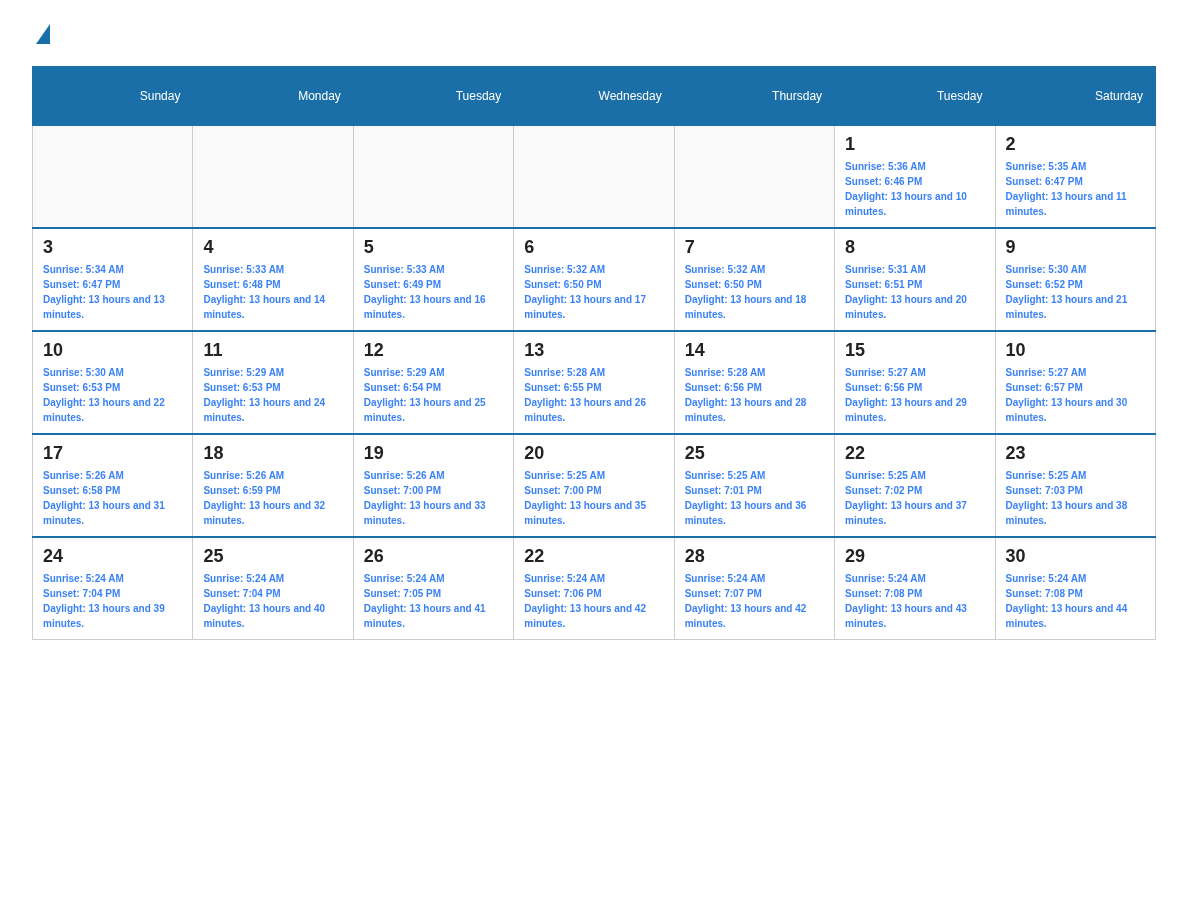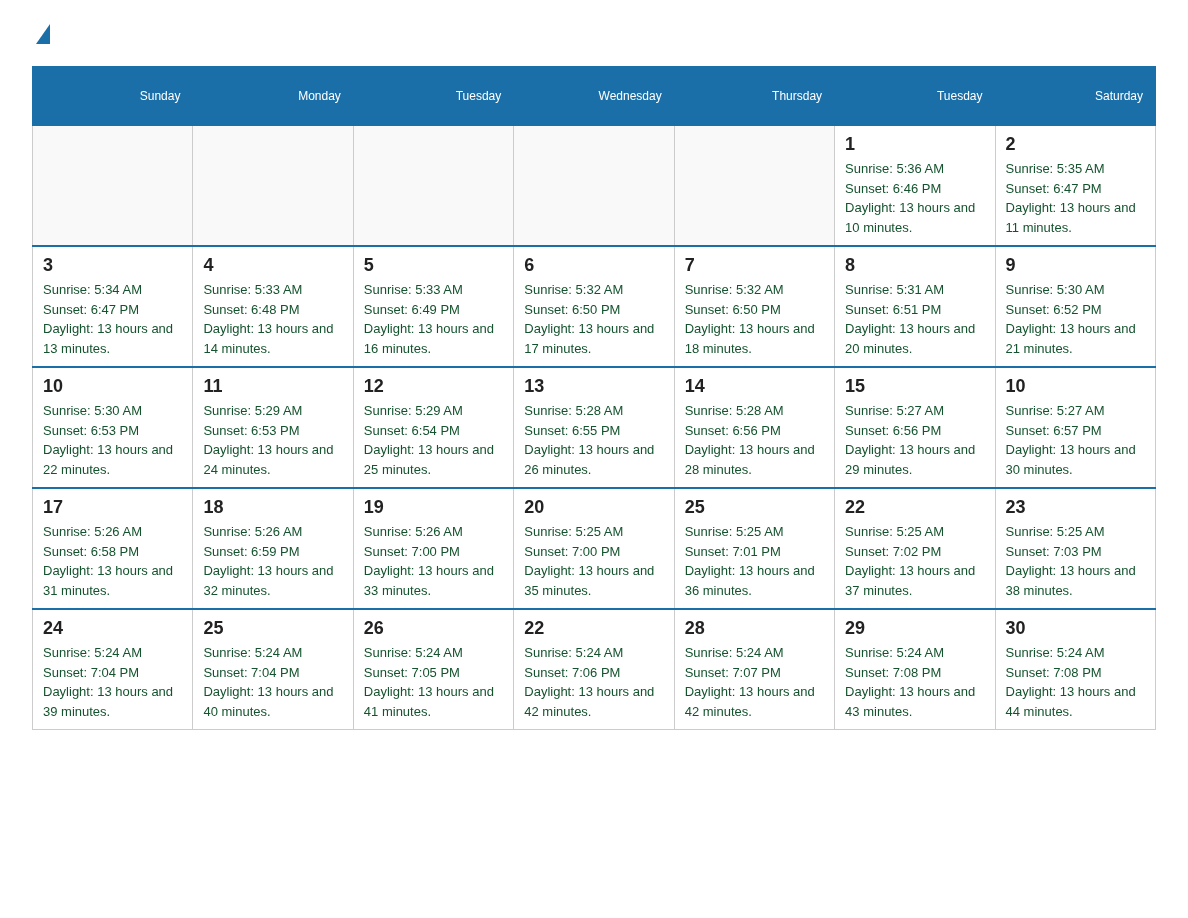--- a/index.html
+++ b/index.html
@@ -79,23 +79,24 @@
       min-height: 100px;
     }
     .day-num {
       font-size: 18px;
       font-weight: bold;
       color: #222;
       display: block;
       margin-bottom: 4px;
     }
     .day-info {
-      font-size: 13px;
+      font-size: 10px;
       line-height: 1.5;
-      color: #14532d;
+      color: #3b82f6;
+      font-weight: bold;
     }
     .empty-cell {
       background: #f9f9f9;
     }
     .row-divider {
       border-top: 2px solid #1a6fa8;
     }
   </style>
 </head>
 <body>

